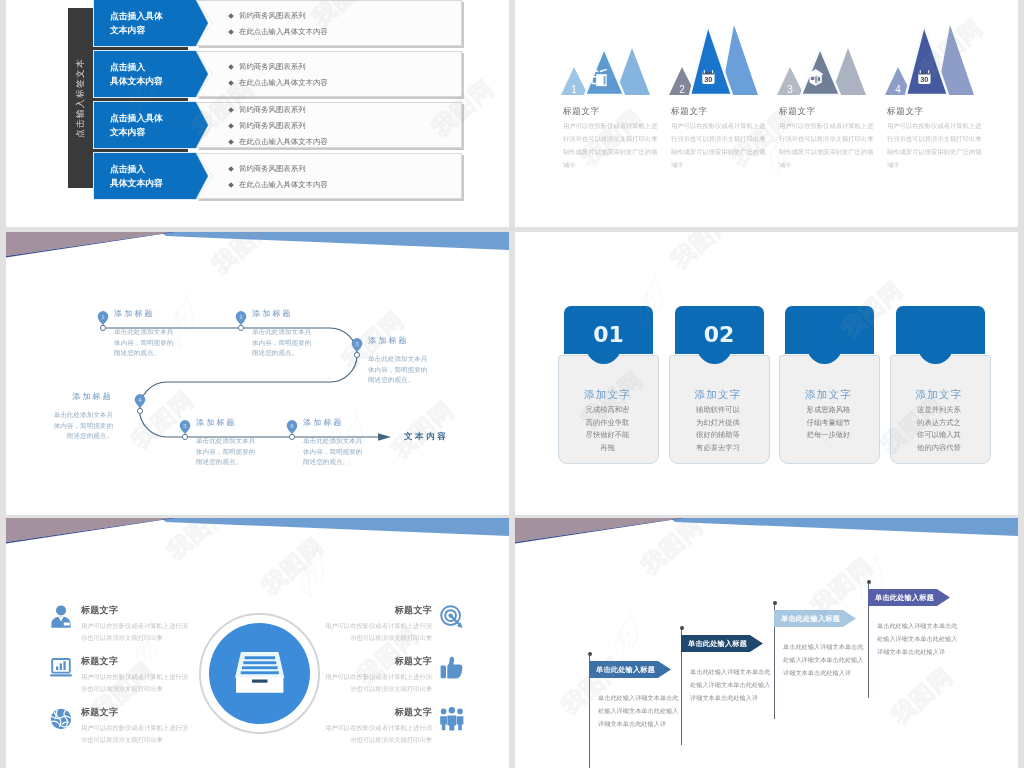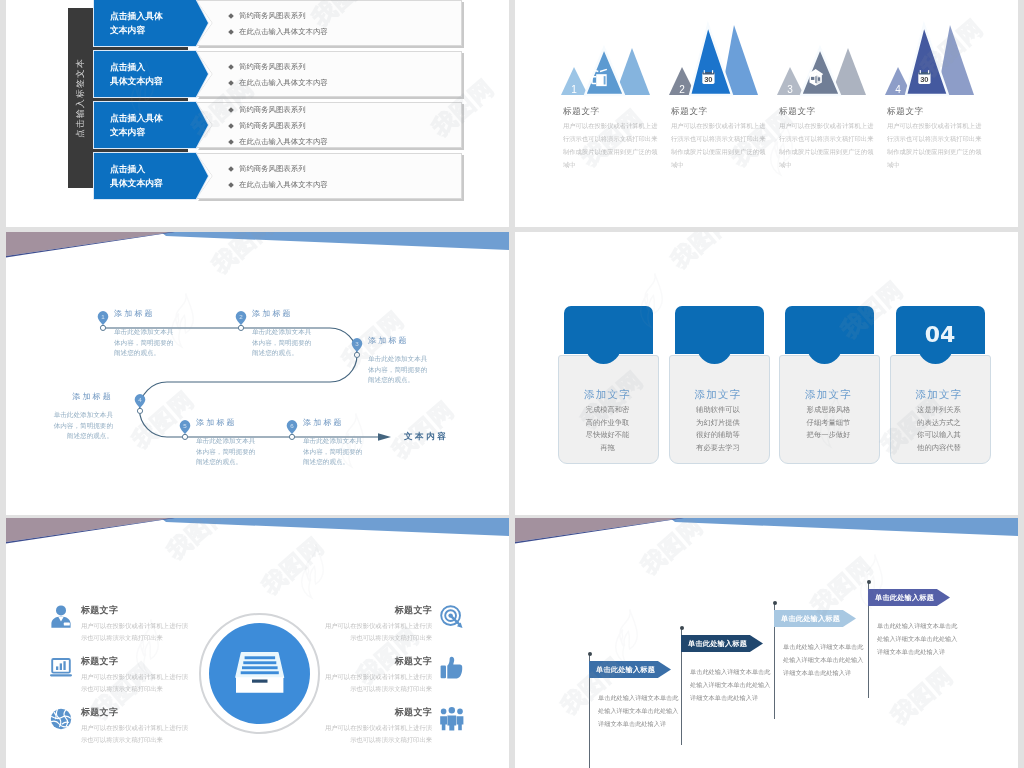--- a/index.html
+++ b/index.html
@@ -390,42 +390,43 @@
           <use href="#flamelogo"></use>
         </svg>
       </div>
     </div>
   <div class="slide s4">
     <div id="s4cards">
         <div class="c" style="left: 43px;">
           <div class="gray"></div>
           <div class="semi"></div>
           <div class="blue"></div>
+          <div class="num">01</div>
           <div class="h">添加文字</div>
           <div class="p">完成模高和密高的作业争取尽快做好不能再拖</div>
         </div>
         <div class="c" style="left: 153.5px;">
           <div class="gray"></div>
           <div class="semi"></div>
           <div class="blue"></div>
+          <div class="num">02</div>
           <div class="h">添加文字</div>
           <div class="p">辅助软件可以为幻灯片提供很好的辅助等有必要去学习</div>
         </div>
         <div class="c" style="left: 264px;">
           <div class="gray"></div>
           <div class="semi"></div>
           <div class="blue"></div>
           <div class="h">添加文字</div>
           <div class="p">形成思路风格仔细考量细节把每一步做好</div>
         </div>
         <div class="c" style="left: 374.5px;">
           <div class="gray"></div>
           <div class="semi"></div>
           <div class="blue"></div>
-          <div class="num">04</div>
           <div class="h">添加文字</div>
           <div class="p">这是并列关系的表达方式之你可以输入其他的内容代替</div>
         </div>
       </div>
   <div class="wm">
         <div class="wt" style="left:150px;top:20px">我图网</div>
         <div class="wt" style="left:320px;top:90px">我图网</div>
         <div class="wt" style="left:60px;top:180px">我图网</div>
         <div class="wt" style="left:360px;top:205px">我图网</div>
         <svg class="wf" style="left:120px;top:40px" width="38" height="57">

